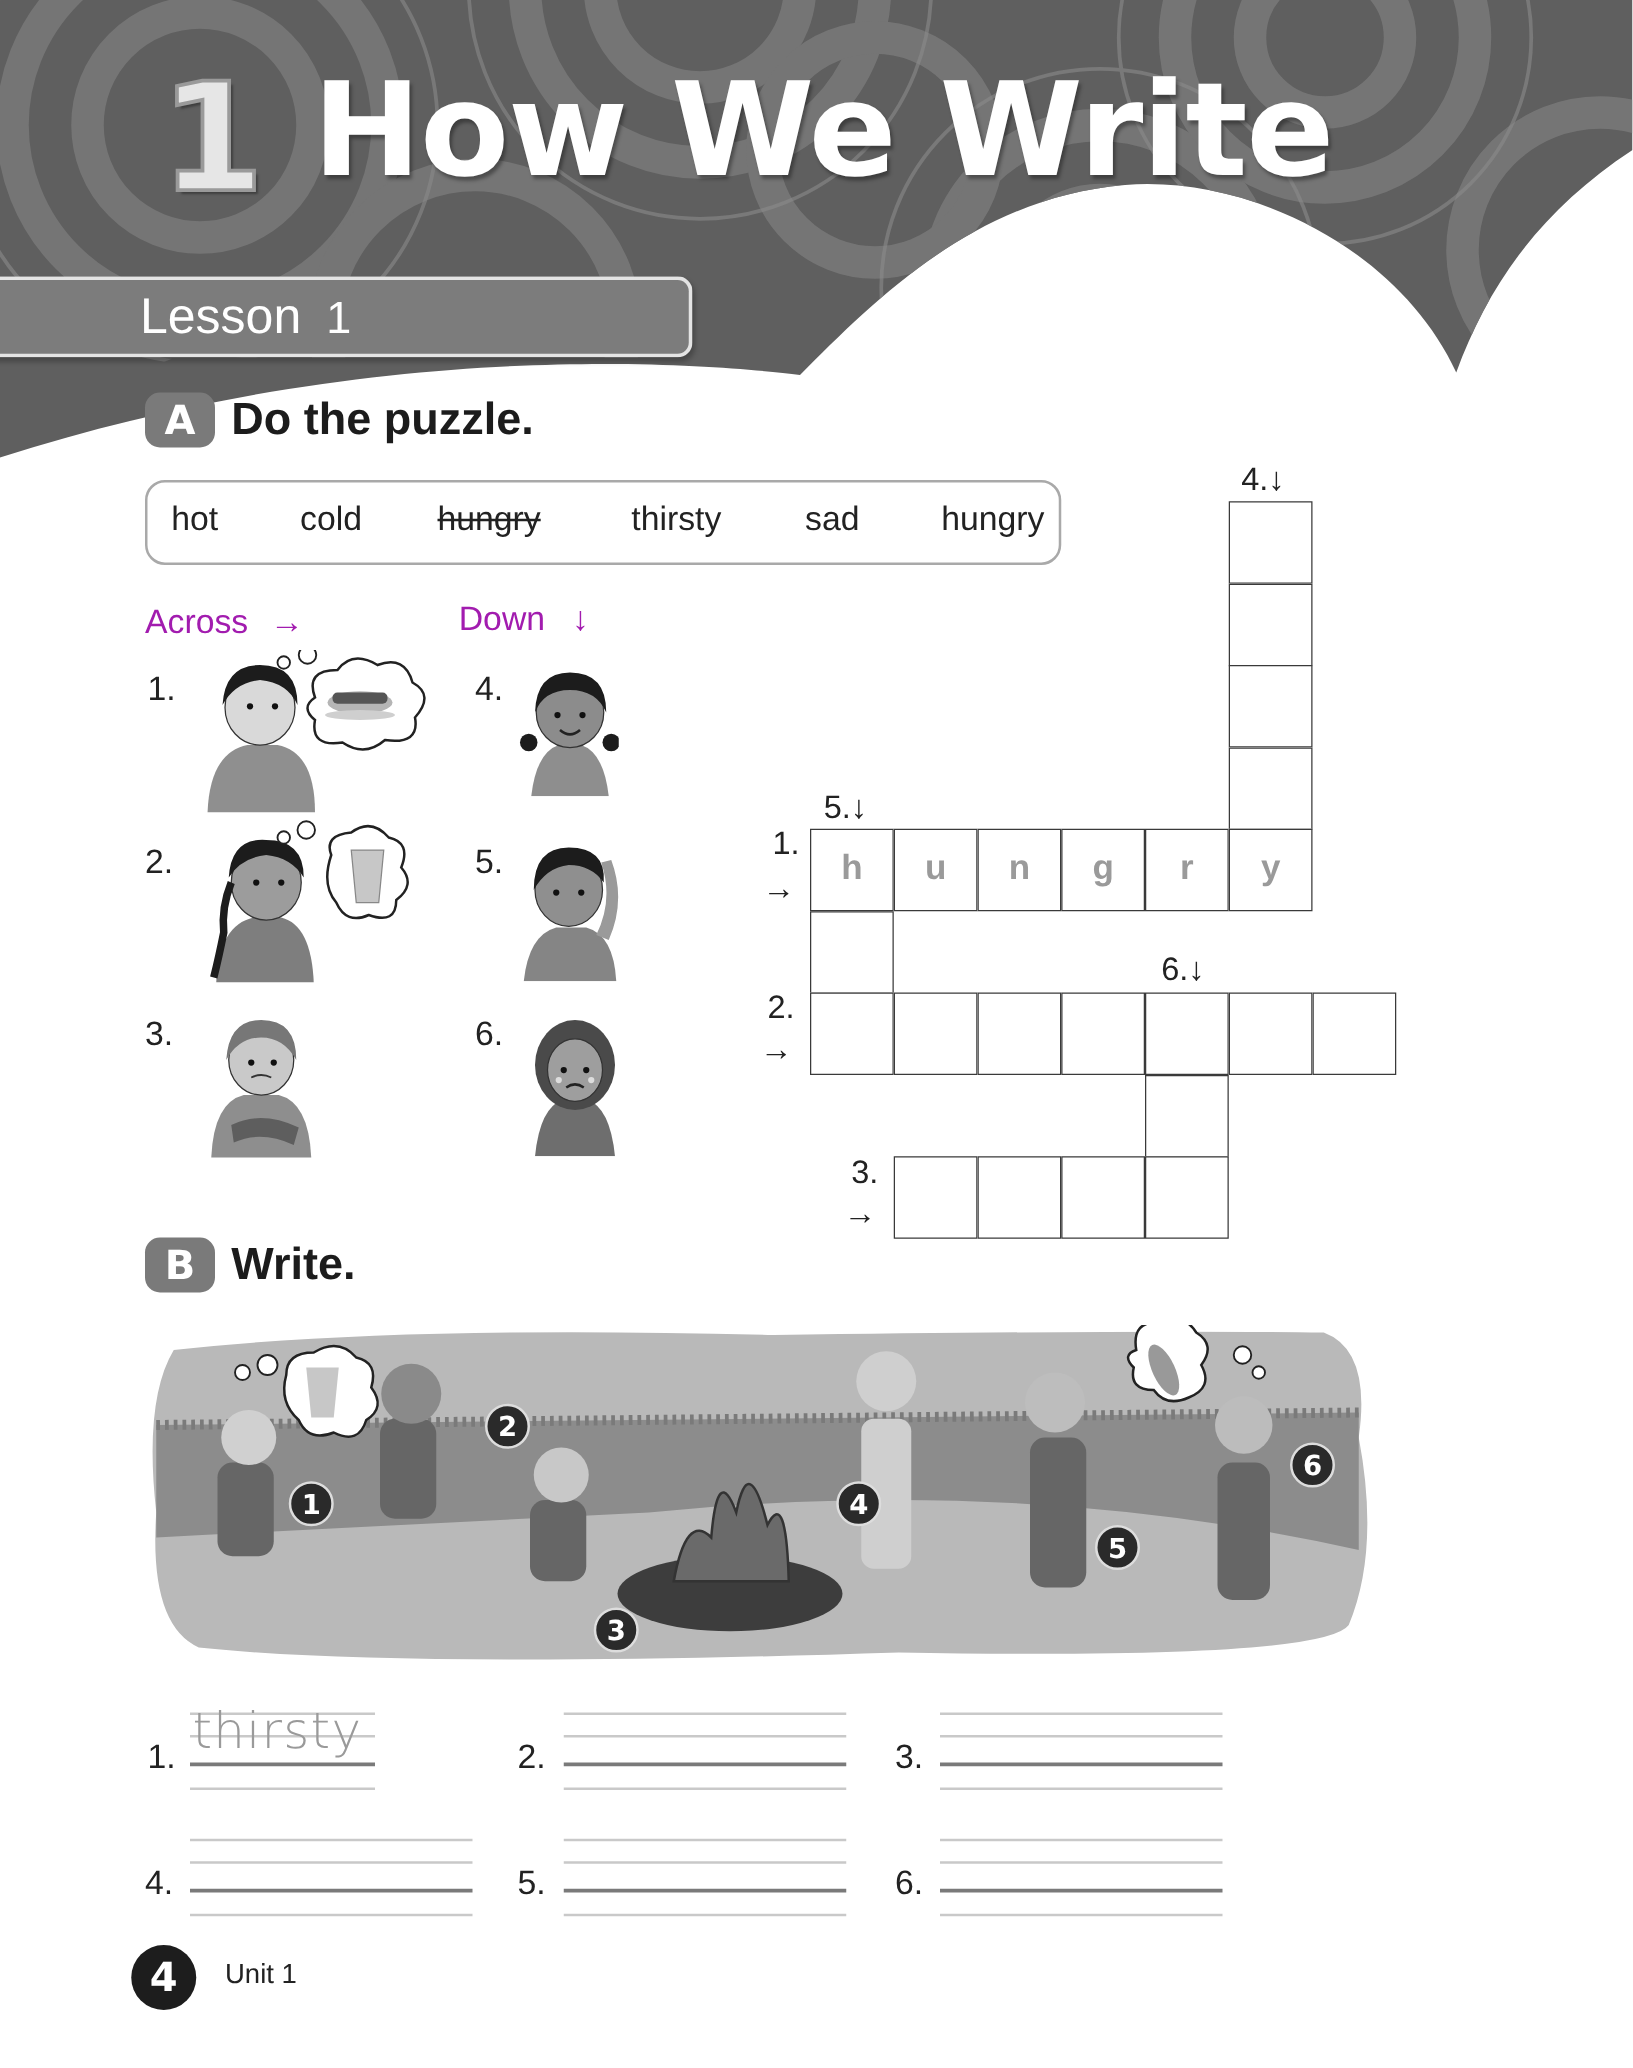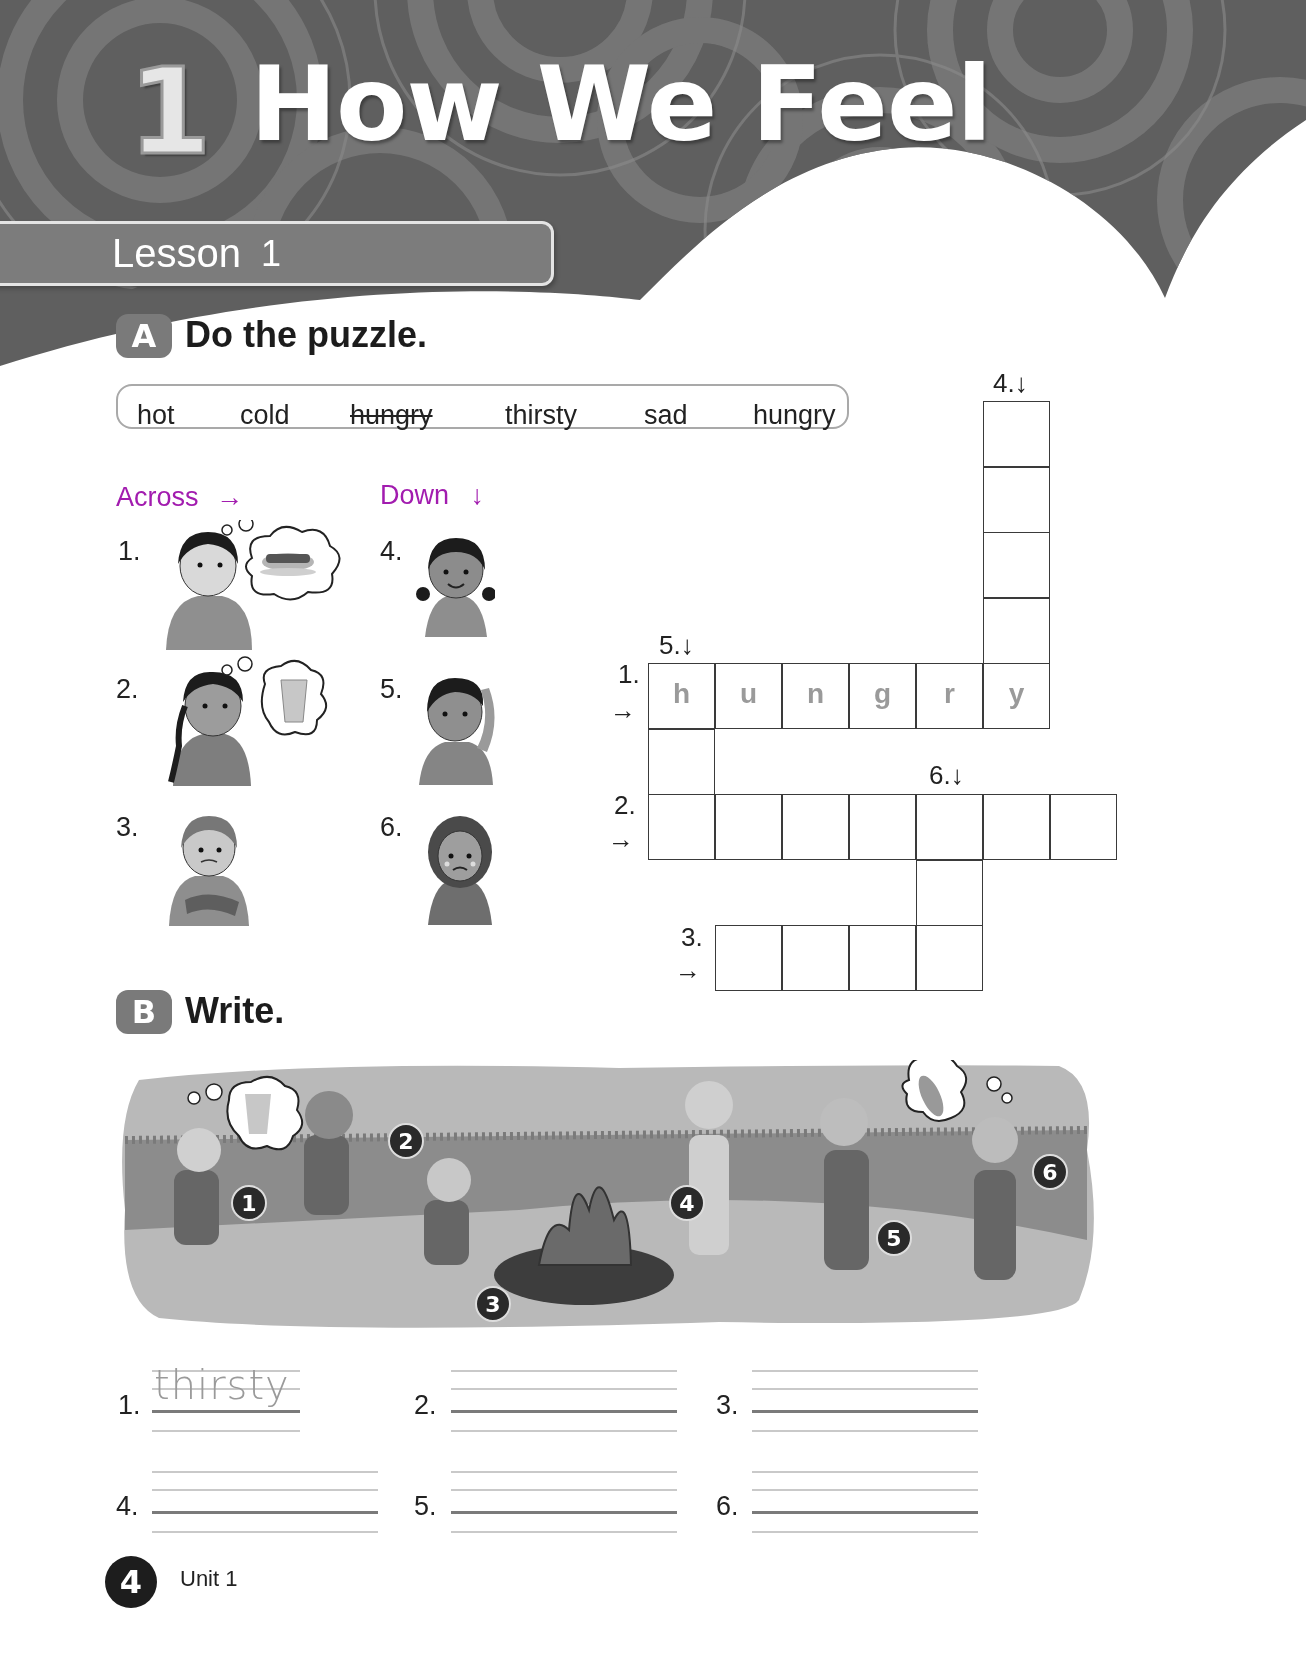--- a/index.html
+++ b/index.html
@@ -37,21 +37,21 @@
   
   .sec-badge {
     position: absolute; width: 56px; height: 44px; border-radius: 12px;
     background: #7a7a7a; color: #fff; font-family: "DejaVu Sans", sans-serif;
     font-weight: bold; font-size: 32px; text-align: center; line-height: 44px;
   }
   .sec-title { position: absolute; font-weight: bold; font-size: 36px; color: #1c1c1c; }
 
   
   .wordbox {
-    position: absolute; left: 116px; top: 384px; width: 733px; height: 45px;
+    position: absolute; left: 116px; top: 384px; width: 733px; height: 68px;
     border: 2px solid #a9a9a9; border-radius: 16px;
   }
   .word { position: absolute; top: 14px; font-size: 27px; color: #222; }
   .word.struck { text-decoration: line-through; text-decoration-thickness: 2px; }
 
   .clue-head { position: absolute; font-size: 27px; color: #a21caf; }
   .clue-num { position: absolute; font-size: 27px; color: #222; }
 
   
   .kid { position: absolute; }
@@ -108,21 +108,21 @@
   </g>
   <g clip-path="url(#bclip)" fill="none" stroke="#8a8a8a" stroke-width="3" opacity="0.6">
     <circle cx="160" cy="100" r="190"></circle>
     <circle cx="880" cy="230" r="175"></circle>
     <circle cx="1060" cy="30" r="165"></circle>
     <circle cx="560" cy="-10" r="185"></circle>
   </g>
 </svg>
 
 <div class="unit-num">1</div>
-<div class="title">How We Feel</div>
+<div class="title">How We Write</div>
 
 <div class="lesson-band">
   <span class="lesson">Lesson</span>
   <span class="sep">1</span>
 </div>
 
 <div class="sec-badge" style="left:116px; top:314px;">A</div>
 <div class="sec-title" style="left:185px; top:314px;">Do the puzzle.</div>
 
 <div class="wordbox">
@@ -131,21 +131,21 @@
   <span class="word struck" style="left:232px;">hungry</span>
   <span class="word" style="left:387px;">thirsty</span>
   <span class="word" style="left:526px;">sad</span>
   <span class="word" style="left:635px;">hungry</span>
 </div>
 
 <div class="clue-head" style="left:116px; top:482px;">
   <span>Across</span>
   <span style="margin-left:10px;">→</span>
 </div>
-<div class="clue-head" style="left:380px; top:480px;">
+<div class="clue-head" style="left:367px; top:480px;">
   <span>Down</span>
   <span style="margin-left:14px;">↓</span>
 </div>
 
 <div class="clue-num" style="left:118px; top:536px;">1.</div>
 <div class="clue-num" style="left:116px; top:674px;">2.</div>
 <div class="clue-num" style="left:116px; top:812px;">3.</div>
 
 <div class="clue-num" style="left:380px; top:536px;">4.</div>
 <div class="clue-num" style="left:380px; top:674px;">5.</div>

